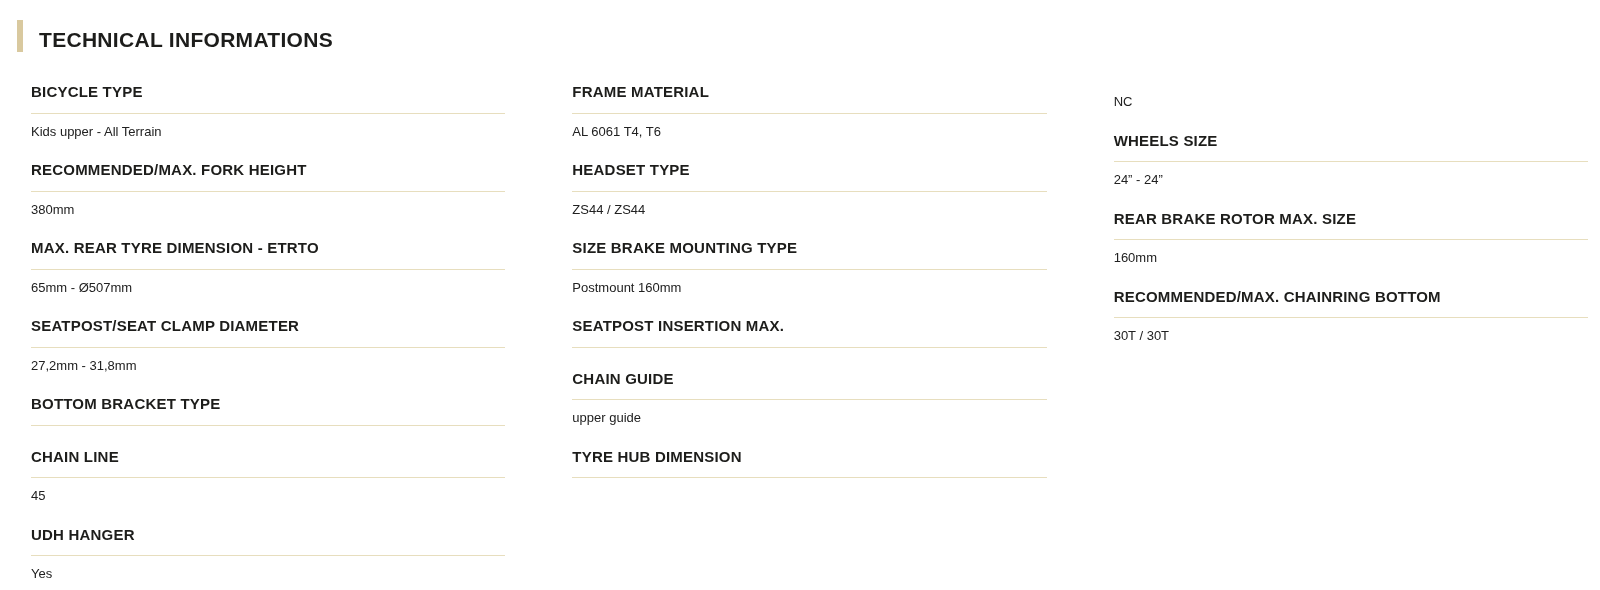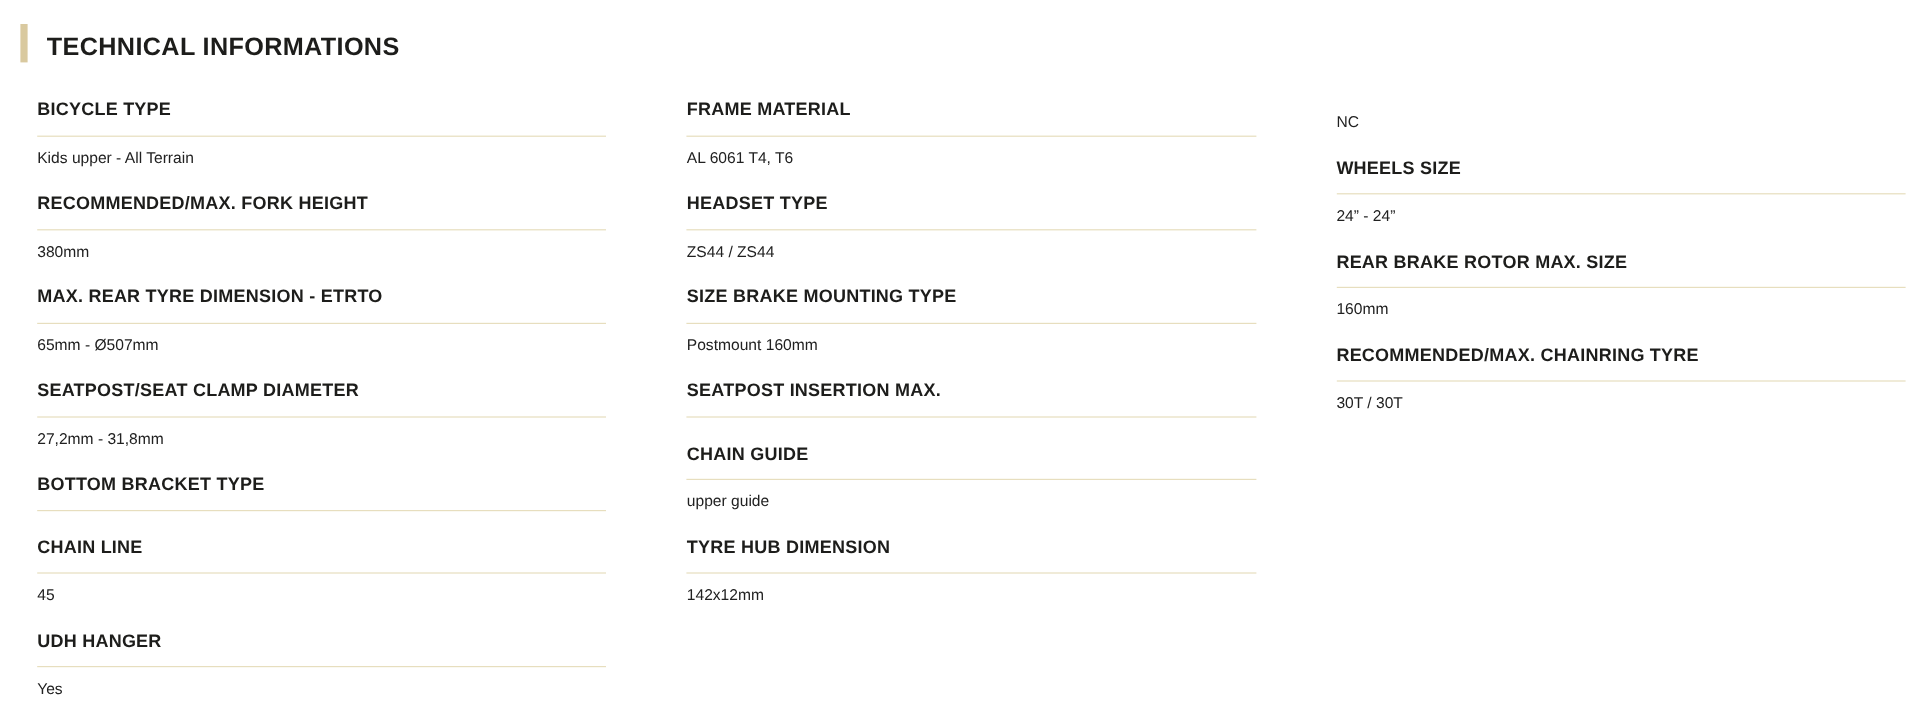--- a/index.html
+++ b/index.html
@@ -120,36 +120,35 @@
       </div>
       <div class="spec-item">
         <div class="spec-label">SEATPOST INSERTION MAX.</div>
       </div>
       <div class="spec-item">
         <div class="spec-label">CHAIN GUIDE</div>
         <div class="spec-value">upper guide</div>
       </div>
       <div class="spec-item">
         <div class="spec-label">TYRE HUB DIMENSION</div>
-        <div class="spec-value">142x12mm</div>
       </div>
     </div>
 
     <div class="specs-column">
       <div class="spec-item">
         <div class="spec-value">NC</div>
       </div>
       <div class="spec-item">
         <div class="spec-label">WHEELS SIZE</div>
         <div class="spec-value">24” - 24”</div>
       </div>
       <div class="spec-item">
         <div class="spec-label">REAR BRAKE ROTOR MAX. SIZE</div>
         <div class="spec-value">160mm</div>
       </div>
       <div class="spec-item">
-        <div class="spec-label">RECOMMENDED/MAX. CHAINRING TYRE</div>
+        <div class="spec-label">RECOMMENDED/MAX. CHAINRING BOTTOM</div>
         <div class="spec-value">30T / 30T</div>
       </div>
     </div>
 
   </div>
 </main>
 
 </body></html>

